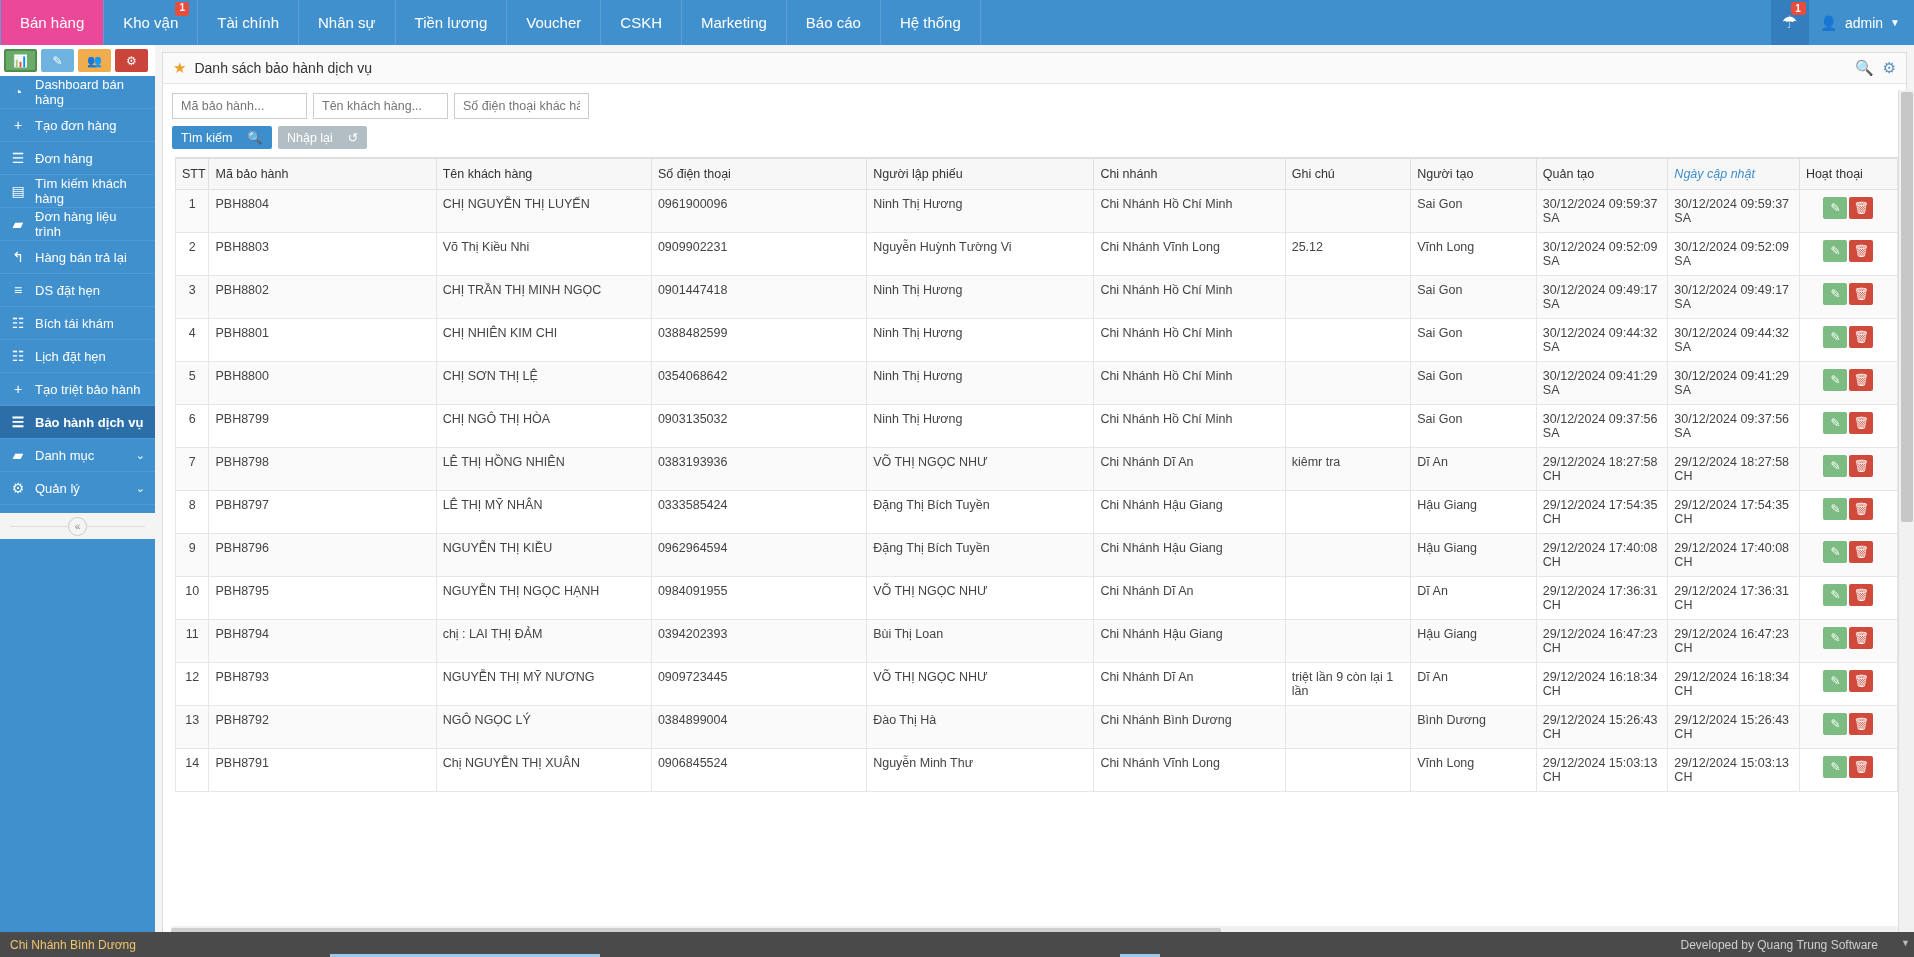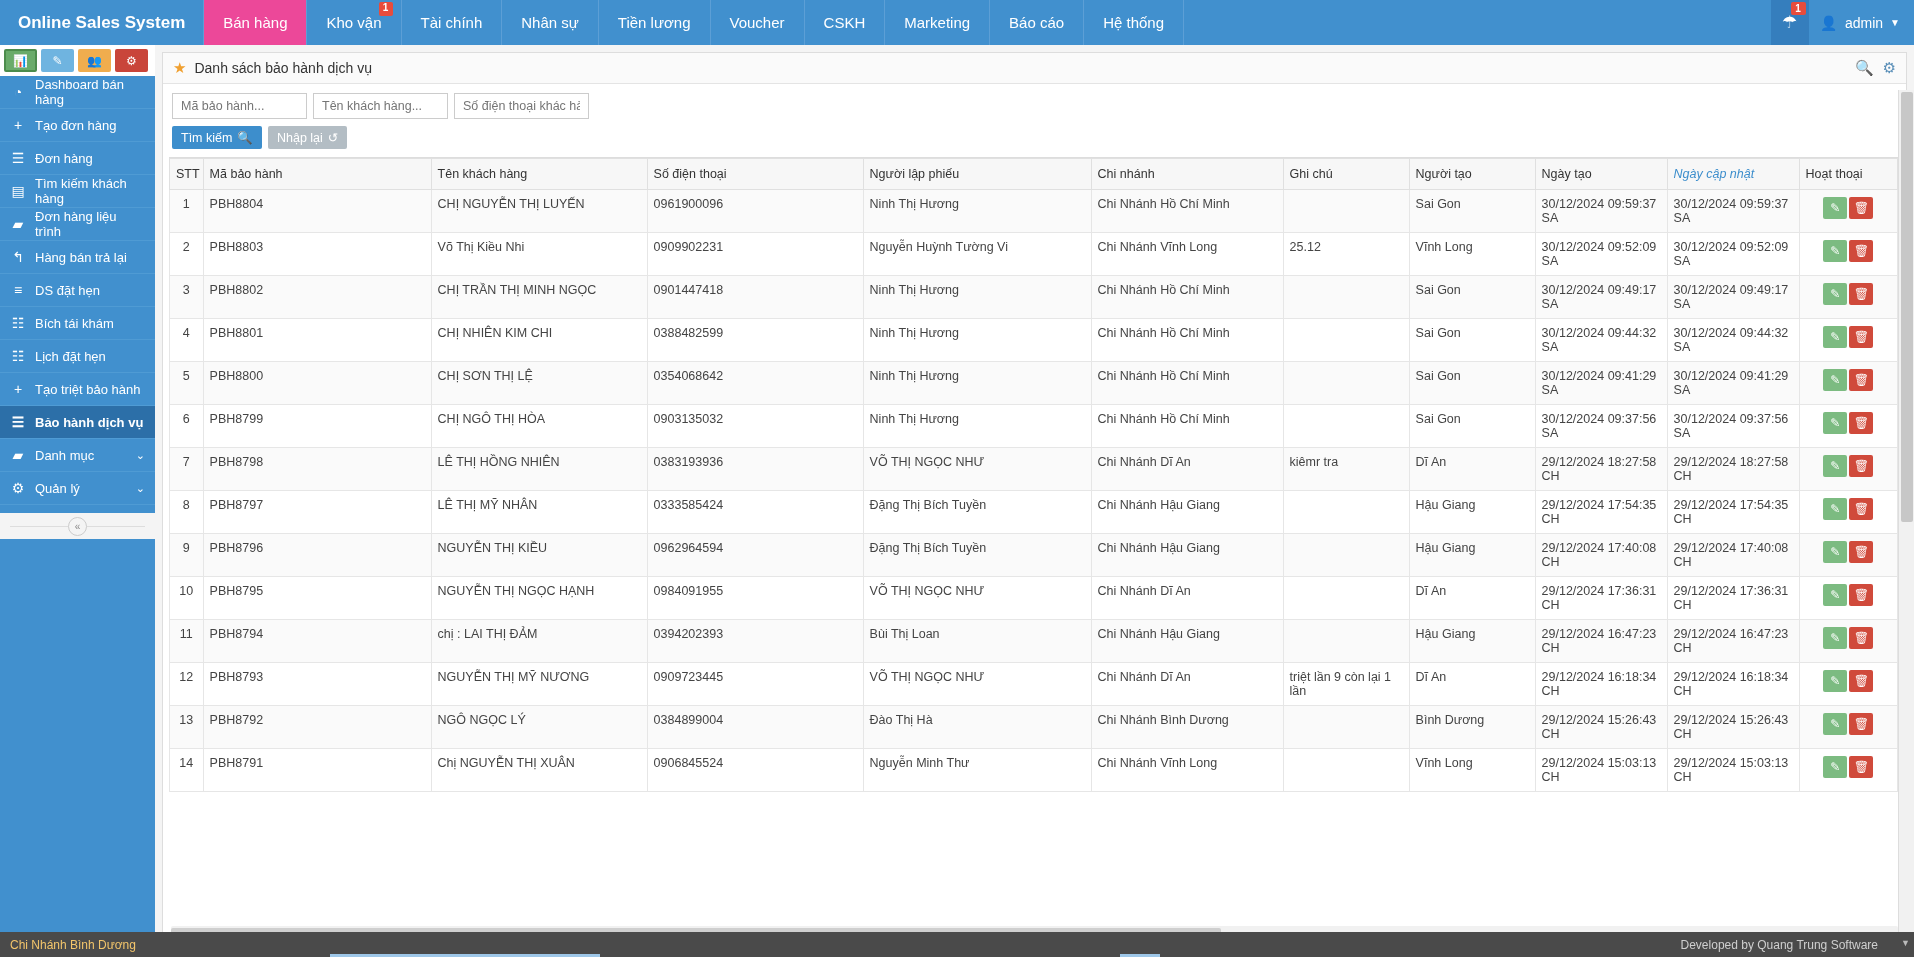--- a/index.html
+++ b/index.html
@@ -141,30 +141,30 @@
     height: 24px; border: none; width: 130px; text-align: center;
   }
   .daterange .swap {
     width: 24px; display:flex; align-items:center; justify-content:center;
     border-left: 1px solid #ccc; border-right: 1px solid #ccc;
     font-size: 13px; color: #555; background: #fff; cursor: pointer;
   }
   .btnrow { display: flex; gap: 6px; margin-top: 7px; margin-bottom: 8px; }
   .btn {
     height: 23px; padding: 0 9px; border-radius: 2px; border: none;
-    font-size: 12.5px; color: #fff; display:flex; align-items:center; gap:5px;
+    font-size: 12.5px; color: #fff; display:flex; align-items:center; gap:15px;
     cursor: pointer; font-family: "Liberation Sans", sans-serif;
   }
   .btn.primary { background: #3d8ecc; }
   .btn.muted { background: #b3bdc4; }
 
   
   .tablewrap {
     flex: 1; overflow: hidden; position: relative;
-    border-top: 1px solid #ddd; margin: 0 8px 0 6px;
+    border-top: 1px solid #ddd; margin: 0 8px 0 12px;
   }
   table.grid { width: 100%; border-collapse: collapse; table-layout: fixed; }
   table.grid th {
     background: #f7f7f7; border: 1px solid #e0e0e0;
     font-size: 12.5px; font-weight: 400; color: #333;
     text-align: left; padding: 8px 6px; height: 30px;
     vertical-align: middle;
   }
   table.grid th.sorted { color: #3d8ecc; font-style: italic; }
   table.grid td {
@@ -224,21 +224,20 @@
   #taskbar {
     position: absolute; bottom: 0; left: 0; width: 1914px; height: 4px;
     background: transparent;
   }
   #taskbar .seg { position: absolute; bottom: 0; height: 3px; background: #9ec7e8; }
 </style>
 </head>
 <body>
 
 <div id="topnav">
-  <div class="brand">Online Sales System</div>
   <div class="navitems">
       <div class="navitem active">
         <span>Bán hàng</span>
       </div>
       <div class="navitem">
         <span>Kho vận</span>
         <span class="badge">1</span>
       </div>
       <div class="navitem">
         <span>Tài chính</span>
@@ -395,21 +394,21 @@
         <thead>
           <tr>
               <th>STT</th>
               <th>Mã bảo hành</th>
               <th>Tên khách hàng</th>
               <th>Số điện thoại</th>
               <th>Người lập phiếu</th>
               <th>Chi nhánh</th>
               <th>Ghi chú</th>
               <th>Người tạo</th>
-              <th>Ngày tạo</th>
+              <th>Quản tạo</th>
               <th class="sorted">Ngày cập nhật</th>
               <th>Hoạt thoại</th>
             </tr>
         </thead>
         <tbody>
             <tr class="odd">
               <td class="c-stt">1</td>
               <td class="link">PBH8804</td>
               <td class="link">CHỊ NGUYỄN THỊ LUYẾN</td>
               <td>0961900096</td>

